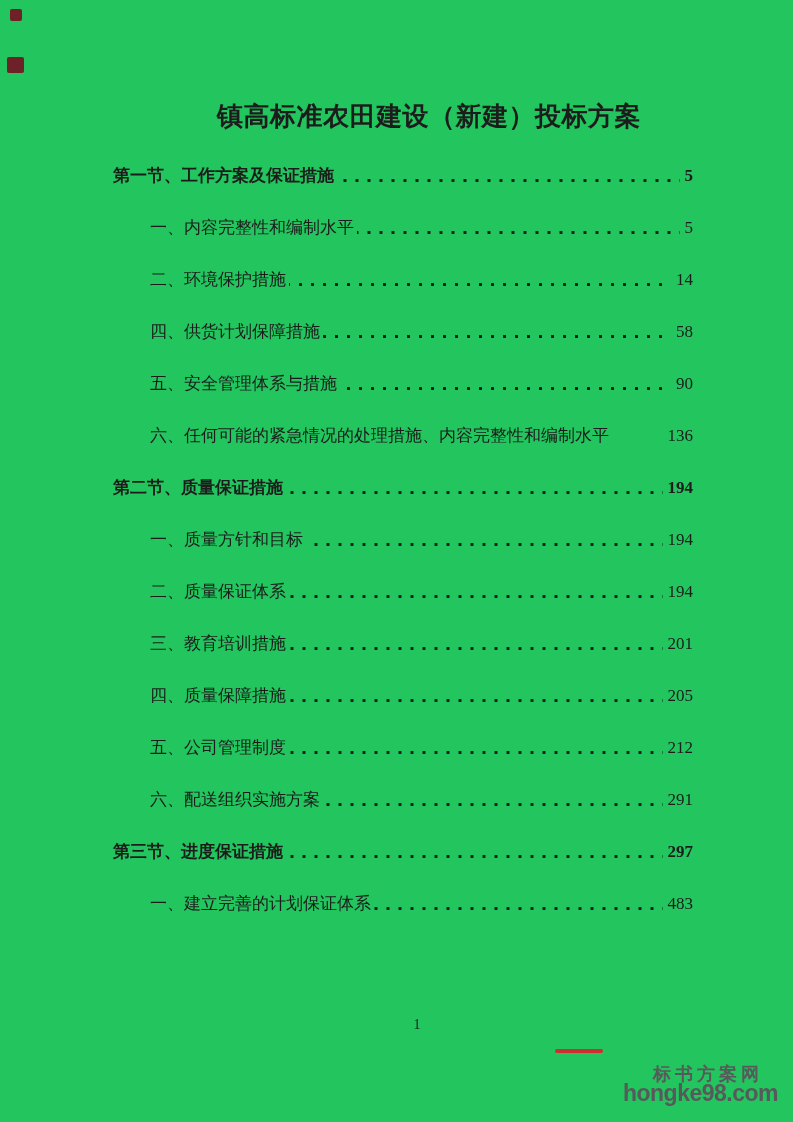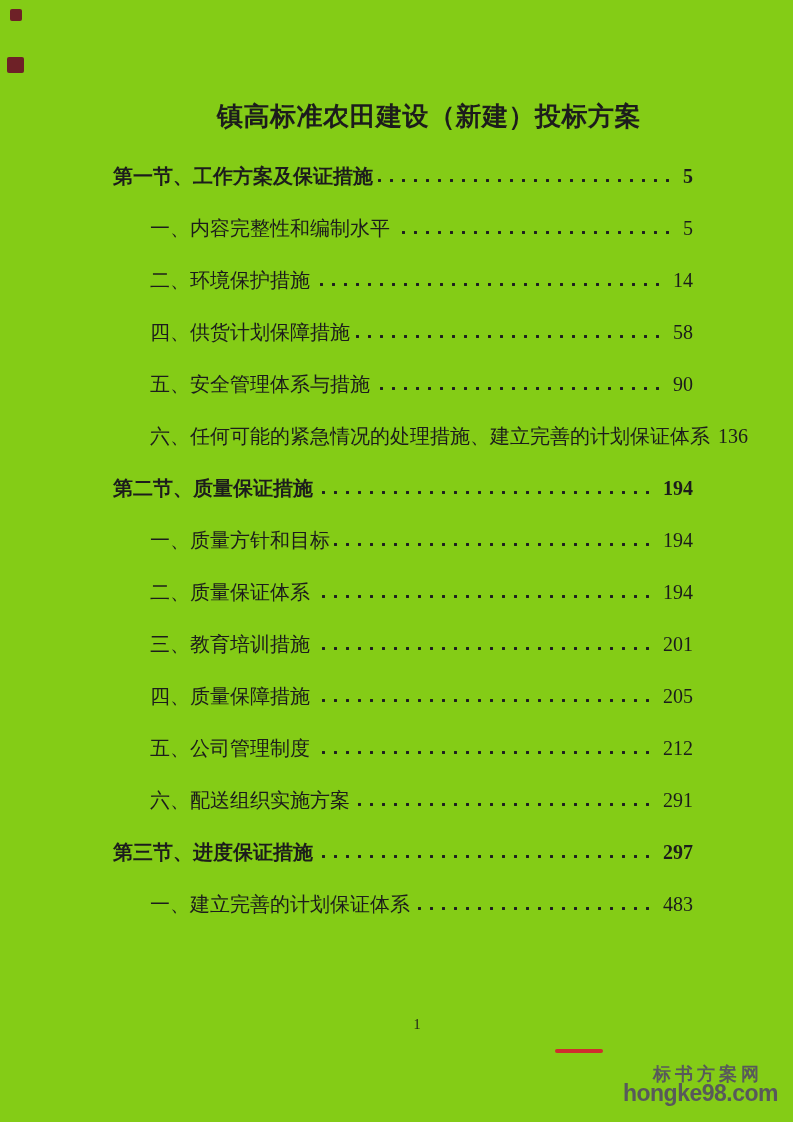--- a/index.html
+++ b/index.html
@@ -6,21 +6,21 @@
   body{
     width:793px;height:1122px;
     background:#ffffff;
     font-family:"Liberation Serif","DejaVu Serif",serif;
     color:var(--ink,#1c1c1c);
     overflow:hidden;
   }
   .page{
     position:relative;
     width:793px;height:1122px;
-    background:#84cc16;
+    background:#22c55e;
   }
   
   .corner-mark-a{
     position:absolute;left:10px;top:9px;width:12px;height:12px;
     background:var(--corner,#6e2127);border-radius:2px;
   }
   .corner-mark-b{
     position:absolute;left:7px;top:57px;width:17px;height:16px;
     background:var(--corner,#6e2127);border-radius:2px;
   }
@@ -43,21 +43,21 @@
     white-space:pre;
   }
   .toc-list{
     margin-top:26px;
     padding-top:4px;
   }
   .toc-row{
     display:flex;
     align-items:baseline;
     height:52px;
-    font-size:20px;
+    font-size:17px;
     line-height:24px;
     white-space:nowrap;
   }
   .toc-row.section{font-weight:700;}
   .toc-row.sub{padding-left:37px;}
   .toc-label{flex:0 0 auto;}
   .leader{
     flex:1 1 auto;
     align-self:stretch;
     min-width:0;
@@ -137,21 +137,21 @@
     <span class="toc-page">58</span>
   </div>
 
   <div class="toc-row sub">
     <span class="toc-label">五、安全管理体系与措施</span>
     <span class="leader"></span>
     <span class="toc-page">90</span>
   </div>
 
   <div class="toc-row sub no-leader">
-    <span class="toc-label">六、任何可能的紧急情况的处理措施、建立完善的计划保证体系</span>
+    <span class="toc-label">六、任何可能的紧急情况的处理措施、内容完整性和编制水平</span>
     <span class="leader"></span>
     <span class="toc-page">136</span>
   </div>
 
   <div class="toc-row section">
     <span class="toc-label">第二节、质量保证措施</span>
     <span class="leader"></span>
     <span class="toc-page">194</span>
   </div>
 

